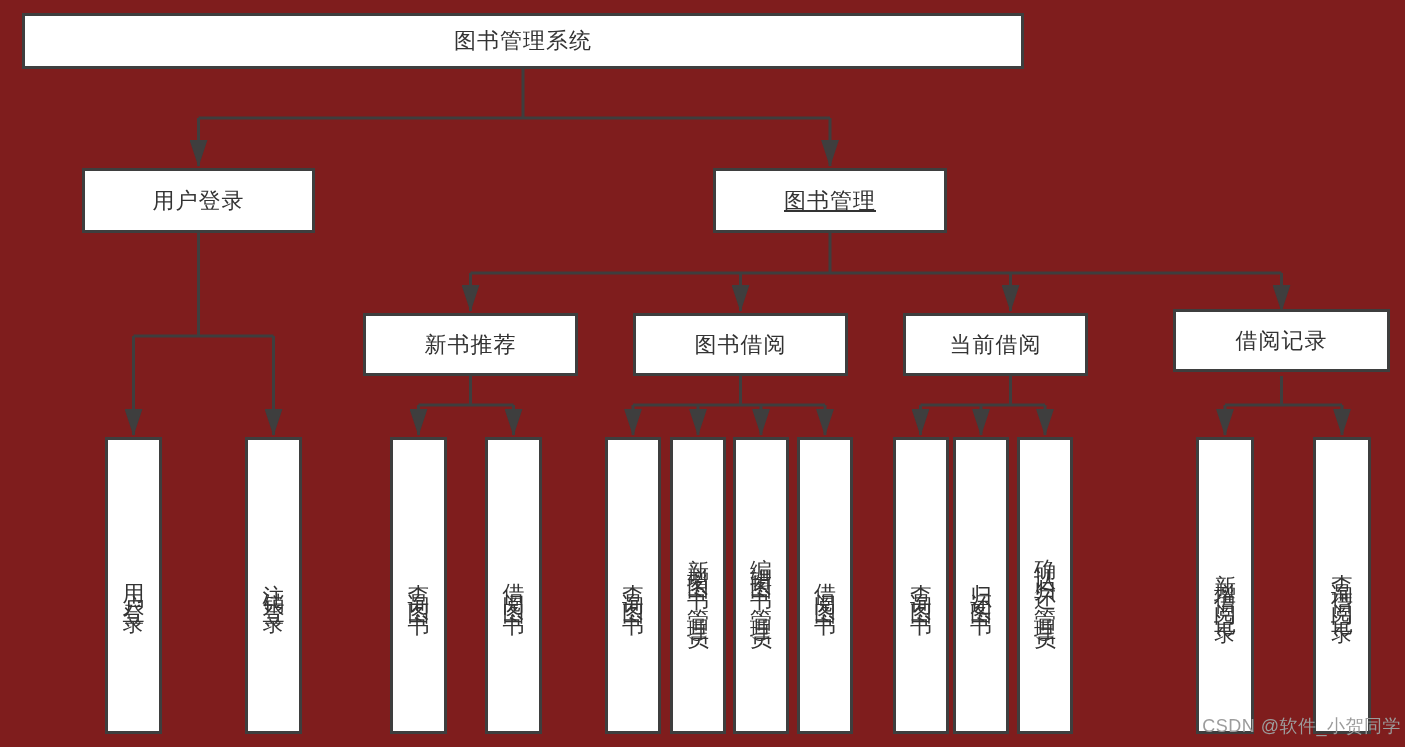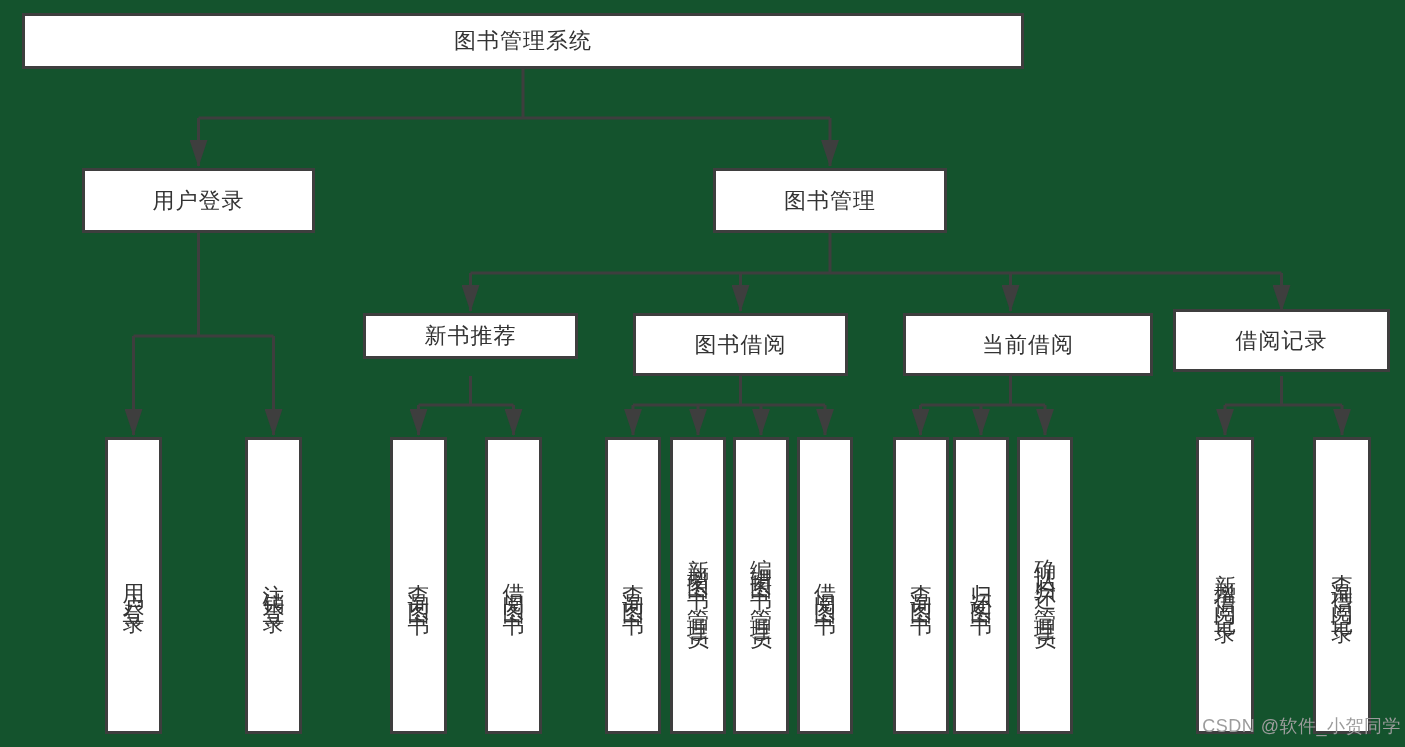--- a/index.html
+++ b/index.html
@@ -1,17 +1,17 @@
 <!DOCTYPE html>
 <html><head>
 <meta charset="utf-8">
 <style>
   html,body{margin:0;padding:0;background:#ffffff;}
   .stage{
-    position:relative;width:1405px;height:747px;background:#14532d;
+    position:relative;width:1405px;height:747px;background:#7f1d1d;
     font-family:"Liberation Sans","DejaVu Sans",sans-serif;overflow:hidden;
   }
   .box{
     position:absolute;box-sizing:border-box;
     border:3px solid #3e3e3e;background:#ffffff;color:#333333;
     display:flex;align-items:center;justify-content:center;
   }
   .hlabel{font-size:22px;letter-spacing:1px;white-space:nowrap;}
   .vtext{
     writing-mode:vertical-rl;text-orientation:mixed;
@@ -66,31 +66,31 @@
     </g>
   </svg>
 
   <div class="box" style="left:22px;top:13px;width:1002px;height:56px;">
     <span class="hlabel">图书管理系统</span>
   </div>
 
   <div class="box" style="left:82px;top:168px;width:233px;height:65px;">
     <span class="hlabel">用户登录</span>
   </div>
-  <div class="box" style="left:713px;top:168px;width:234px;height:65px;">
+  <div class="box" style="left:713px;top:168px;width:234px;height:65px;text-decoration:underline;">
     <span class="hlabel">图书管理</span>
   </div>
 
-  <div class="box" style="left:363px;top:313px;width:215px;height:46px;">
+  <div class="box" style="left:363px;top:313px;width:215px;height:63px;">
     <span class="hlabel">新书推荐</span>
   </div>
   <div class="box" style="left:633px;top:313px;width:215px;height:63px;">
     <span class="hlabel">图书借阅</span>
   </div>
-  <div class="box" style="left:903px;top:313px;width:250px;height:63px;">
+  <div class="box" style="left:903px;top:313px;width:185px;height:63px;">
     <span class="hlabel">当前借阅</span>
   </div>
   <div class="box" style="left:1173px;top:309px;width:217px;height:63px;">
     <span class="hlabel">借阅记录</span>
   </div>
 
   <div class="box" style="left:105px;top:437px;width:57px;height:297px;">
     <span class="vtext">用户登录</span>
   </div>
   <div class="box" style="left:245px;top:437px;width:57px;height:297px;">

